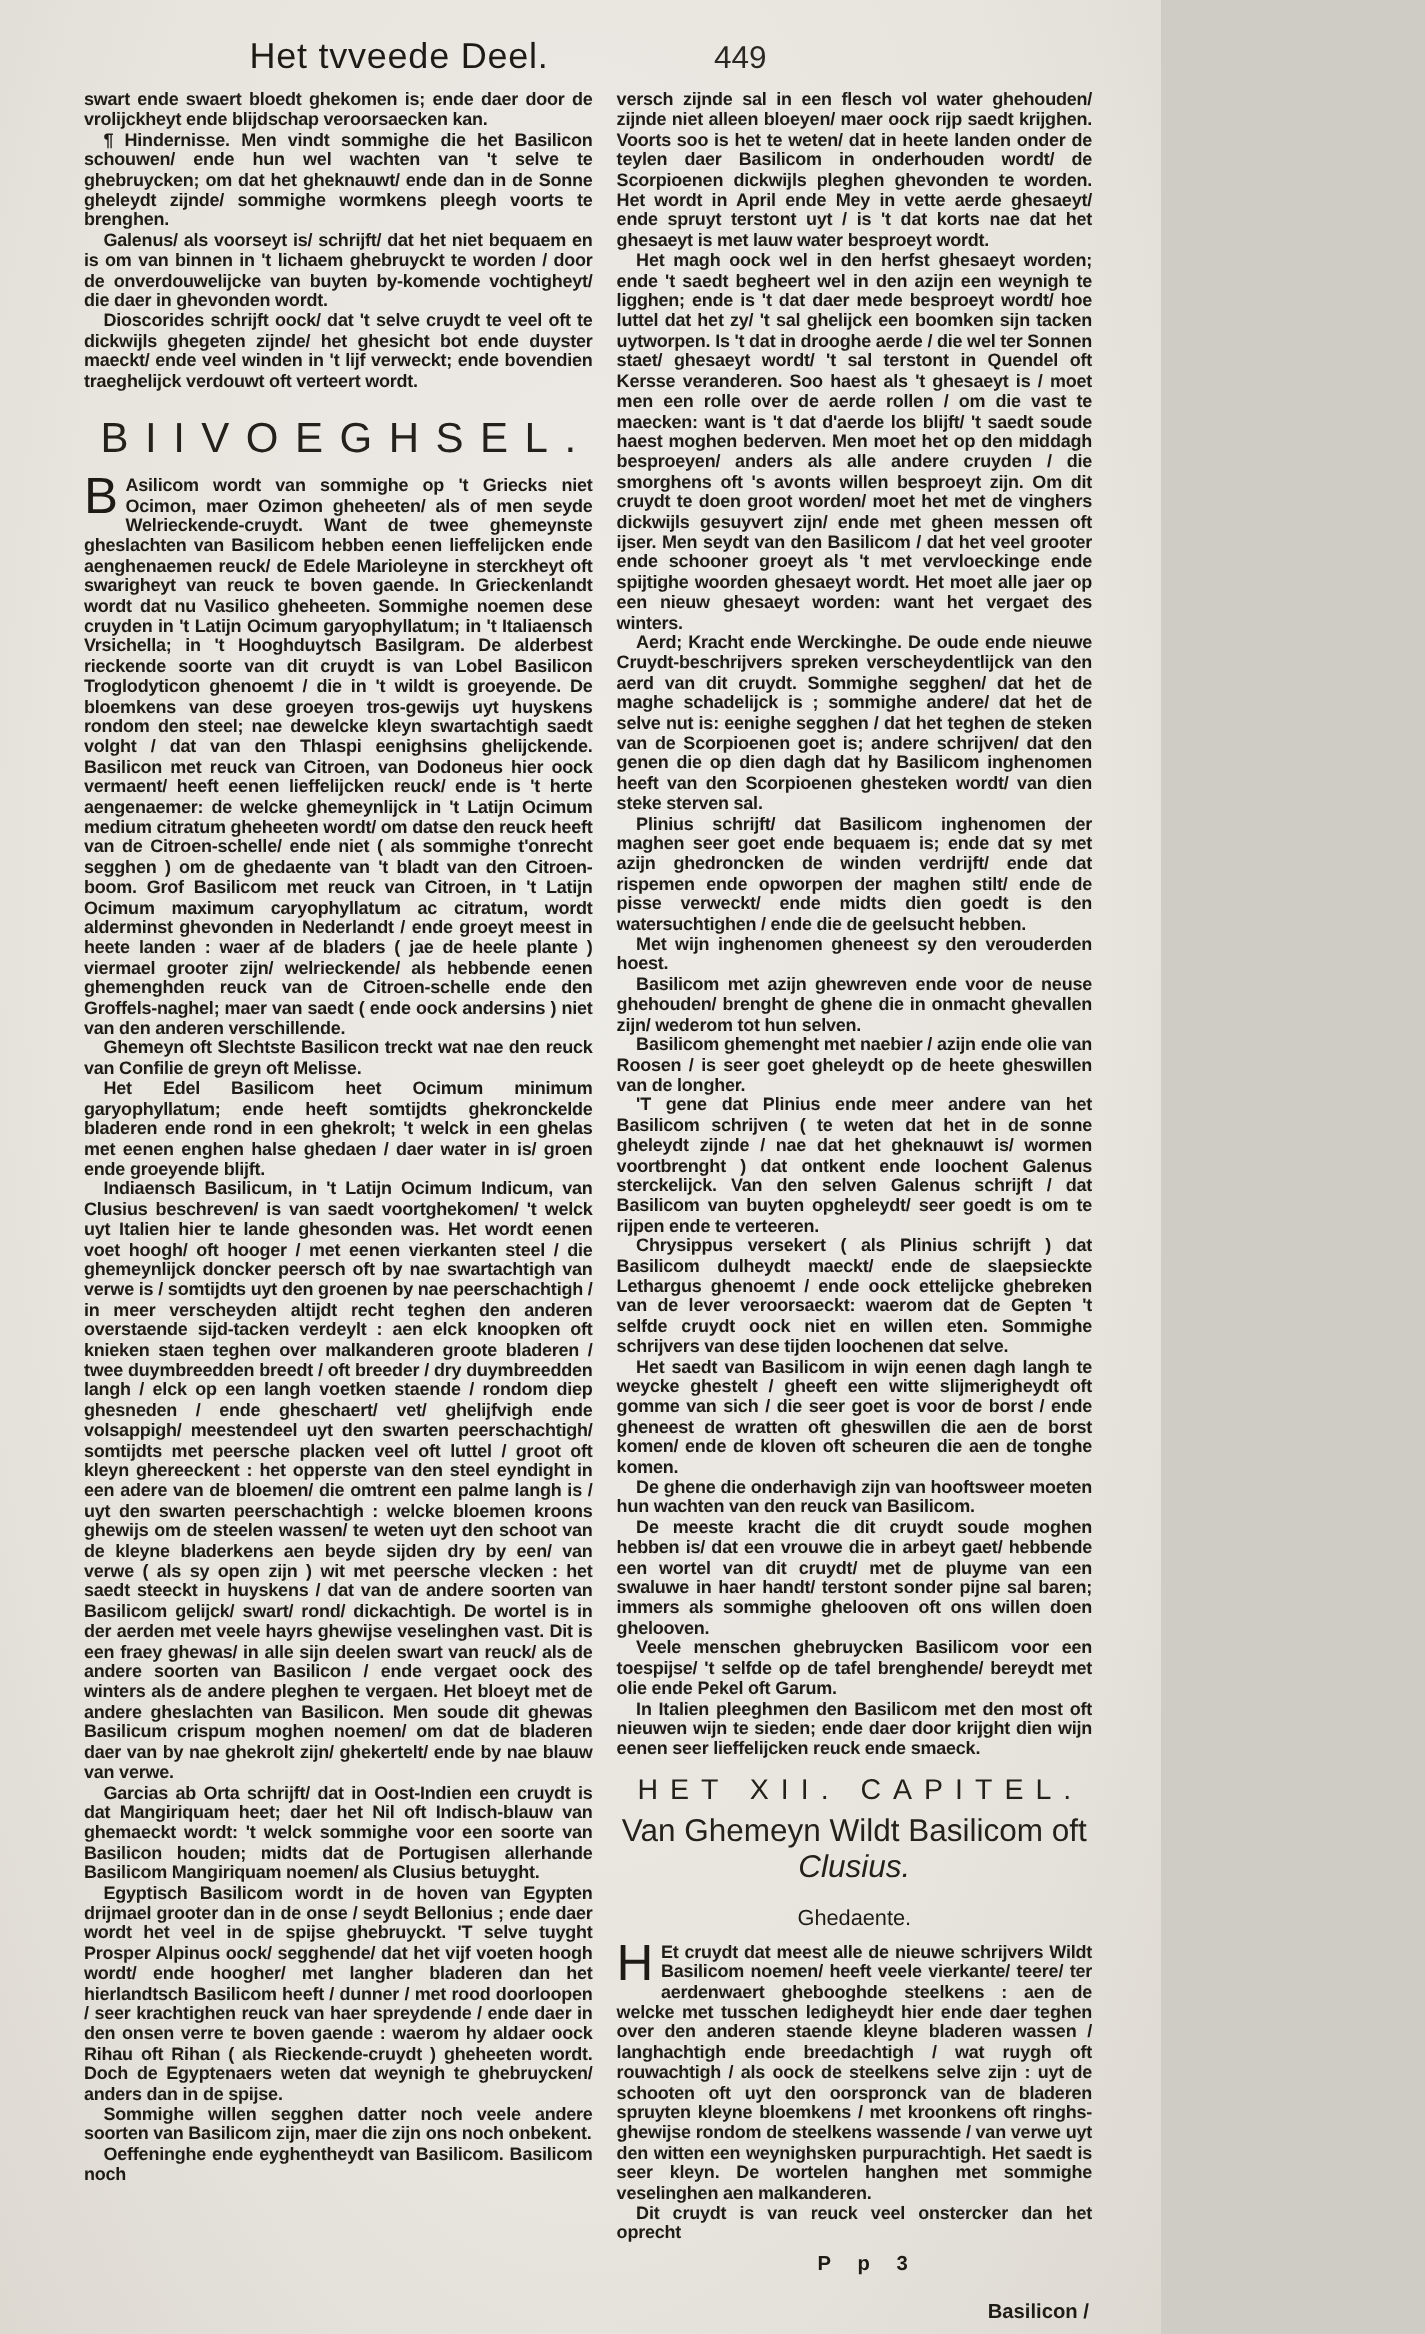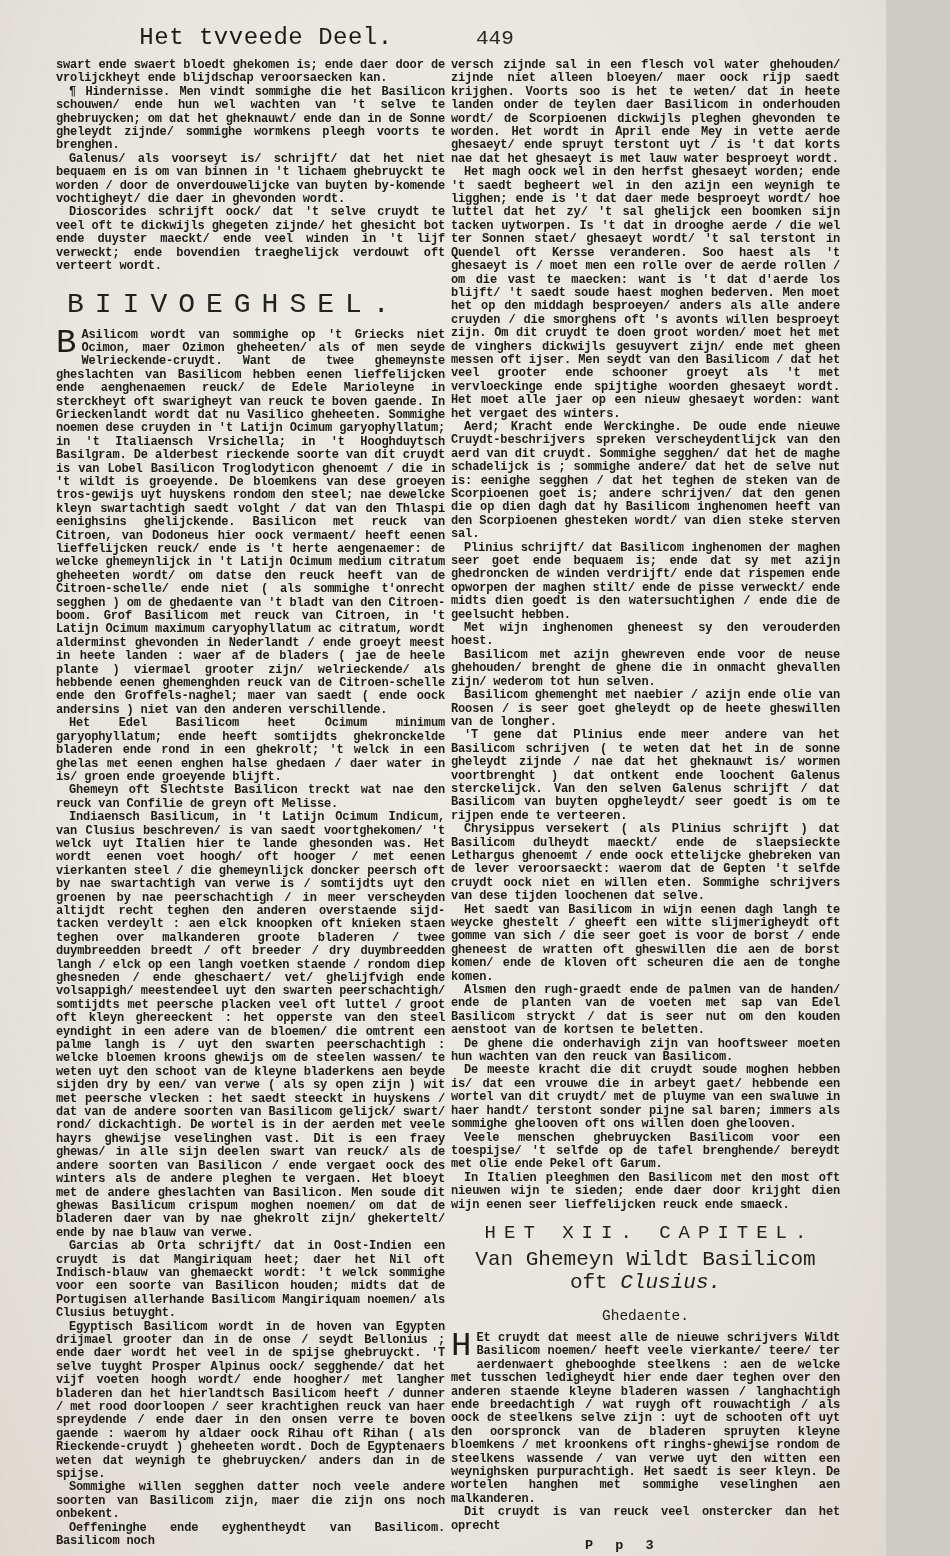--- a/index.html
+++ b/index.html
@@ -1,26 +1,26 @@
 <!DOCTYPE html>
 <html><head>
 <meta charset="utf-8">
 <style>
   html,body{margin:0;padding:0;background:#cfccc5;}
   .page{
-    position:relative;width:886px;height:1556px;overflow:hidden;
+    position:relative;width:774px;height:1556px;overflow:hidden;
     background:radial-gradient(ellipse at 50% 38%, #edebe6 0%, #e8e5df 62%, #ddd9d1 100%);
     color:#1d1b16;
-    font-family:Liberation Mono, monospace;
+    font-family:Liberation Sans, sans-serif;
   }
   .header{display:flex;align-items:baseline;padding:24px 46px 4px 56px;}
   .h-left{width:420px;text-align:center;font-size:24px;letter-spacing:0.5px;}
   .h-right{flex:1;text-align:left;padding-left:6px;font-size:25px;letter-spacing:0.5px;}
   .h-num{width:70px;text-align:left;font-size:21px;color:#2a2822;}
-  .columns{display:flex;gap:6px;padding:4px 46px 0 56px;}
+  .columns{display:flex;gap:16px;padding:4px 46px 0 56px;}
   .col{width:419px;}
   .col p{
     margin:0;
     font-size:12px;line-height:13.4px;font-weight:700;
     text-align:justify;letter-spacing:-0.15px;
     color:#1d1b16;
   }
   .ind{text-indent:13px;}
   .sec-heading{
     margin:15px 0 9px;text-align:left;font-weight:400;
@@ -56,41 +56,40 @@
 
   <div class="columns">
 
     <div class="col">
       <p>swart ende swaert bloedt ghekomen is; ende daer door de vrolijckheyt ende blijdschap veroorsaecken kan.</p>
       <p class="ind">¶ Hindernisse. Men vindt sommighe die het Basilicon schouwen/ ende hun wel wachten van 't selve te ghebruycken; om dat het gheknauwt/ ende dan in de Sonne gheleydt zijnde/ sommighe wormkens pleegh voorts te brenghen.</p>
       <p class="ind">Galenus/ als voorseyt is/ schrijft/ dat het niet bequaem en is om van binnen in 't lichaem ghebruyckt te worden / door de onverdouwelijcke van buyten by-komende vochtigheyt/ die daer in ghevonden wordt.</p>
       <p class="ind">Dioscorides schrijft oock/ dat 't selve cruydt te veel oft te dickwijls ghegeten zijnde/ het ghesicht bot ende duyster maeckt/ ende veel winden in 't lijf verweckt; ende bovendien traeghelijck verdouwt oft verteert wordt.</p>
       <h2 class="sec-heading">BIIVOEGHSEL.</h2>
       <p class="dropcap-para"><span class="dropcap">B</span><span>Asilicom wordt van sommighe op 't Griecks niet Ocimon, maer Ozimon gheheeten/ als of men seyde Welrieckende-cruydt. Want de twee ghemeynste gheslachten van Basilicom hebben eenen lieffelijcken ende aenghenaemen reuck/ de Edele Marioleyne in sterckheyt oft swarigheyt van reuck te boven gaende. In Grieckenlandt wordt dat nu Vasilico gheheeten. Sommighe noemen dese cruyden in 't Latijn Ocimum garyophyllatum; in 't Italiaensch Vrsichella; in 't Hooghduytsch Basilgram. De alderbest rieckende soorte van dit cruydt is van Lobel Basilicon Troglodyticon ghenoemt / die in 't wildt is groeyende. De bloemkens van dese groeyen tros-gewijs uyt huyskens rondom den steel; nae dewelcke kleyn swartachtigh saedt volght / dat van den Thlaspi eenighsins ghelijckende. Basilicon met reuck van Citroen, van Dodoneus hier oock vermaent/ heeft eenen lieffelijcken reuck/ ende is 't herte aengenaemer: de welcke ghemeynlijck in 't Latijn Ocimum medium citratum gheheeten wordt/ om datse den reuck heeft van de Citroen-schelle/ ende niet ( als sommighe t'onrecht segghen ) om de ghedaente van 't bladt van den Citroen-boom. Grof Basilicom met reuck van Citroen, in 't Latijn Ocimum maximum caryophyllatum ac citratum, wordt alderminst ghevonden in Nederlandt / ende groeyt meest in heete landen : waer af de bladers ( jae de heele plante ) viermael grooter zijn/ welrieckende/ als hebbende eenen ghemenghden reuck van de Citroen-schelle ende den Groffels-naghel; maer van saedt ( ende oock andersins ) niet van den anderen verschillende.</span></p>
+      <p class="ind">Ghemeyn oft Slechtste Basilicon treckt wat nae den reuck van Confilie de greyn oft Melisse.</p>
       <p class="ind">Het Edel Basilicom heet Ocimum minimum garyophyllatum; ende heeft somtijdts ghekronckelde bladeren ende rond in een ghekrolt; 't welck in een ghelas met eenen enghen halse ghedaen / daer water in is/ groen ende groeyende blijft.</p>
-      <p class="ind">Ghemeyn oft Slechtste Basilicon treckt wat nae den reuck van Confilie de greyn oft Melisse.</p>
       <p class="ind">Indiaensch Basilicum, in 't Latijn Ocimum Indicum, van Clusius beschreven/ is van saedt voortghekomen/ 't welck uyt Italien hier te lande ghesonden was. Het wordt eenen voet hoogh/ oft hooger / met eenen vierkanten steel / die ghemeynlijck doncker peersch oft by nae swartachtigh van verwe is / somtijdts uyt den groenen by nae peerschachtigh / in meer verscheyden altijdt recht teghen den anderen overstaende sijd-tacken verdeylt : aen elck knoopken oft knieken staen teghen over malkanderen groote bladeren / twee duymbreedden breedt / oft breeder / dry duymbreedden langh / elck op een langh voetken staende / rondom diep ghesneden / ende gheschaert/ vet/ ghelijfvigh ende volsappigh/ meestendeel uyt den swarten peerschachtigh/ somtijdts met peersche placken veel oft luttel / groot oft kleyn ghereeckent : het opperste van den steel eyndight in een adere van de bloemen/ die omtrent een palme langh is / uyt den swarten peerschachtigh : welcke bloemen kroons ghewijs om de steelen wassen/ te weten uyt den schoot van de kleyne bladerkens aen beyde sijden dry by een/ van verwe ( als sy open zijn ) wit met peersche vlecken : het saedt steeckt in huyskens / dat van de andere soorten van Basilicom gelijck/ swart/ rond/ dickachtigh. De wortel is in der aerden met veele hayrs ghewijse veselinghen vast. Dit is een fraey ghewas/ in alle sijn deelen swart van reuck/ als de andere soorten van Basilicon / ende vergaet oock des winters als de andere pleghen te vergaen. Het bloeyt met de andere gheslachten van Basilicon. Men soude dit ghewas Basilicum crispum moghen noemen/ om dat de bladeren daer van by nae ghekrolt zijn/ ghekertelt/ ende by nae blauw van verwe.</p>
       <p class="ind">Garcias ab Orta schrijft/ dat in Oost-Indien een cruydt is dat Mangiriquam heet; daer het Nil oft Indisch-blauw van ghemaeckt wordt: 't welck sommighe voor een soorte van Basilicon houden; midts dat de Portugisen allerhande Basilicom Mangiriquam noemen/ als Clusius betuyght.</p>
       <p class="ind">Egyptisch Basilicom wordt in de hoven van Egypten drijmael grooter dan in de onse / seydt Bellonius ; ende daer wordt het veel in de spijse ghebruyckt. 'T selve tuyght Prosper Alpinus oock/ segghende/ dat het vijf voeten hoogh wordt/ ende hoogher/ met langher bladeren dan het hierlandtsch Basilicom heeft / dunner / met rood doorloopen / seer krachtighen reuck van haer spreydende / ende daer in den onsen verre te boven gaende : waerom hy aldaer oock Rihau oft Rihan ( als Rieckende-cruydt ) gheheeten wordt. Doch de Egyptenaers weten dat weynigh te ghebruycken/ anders dan in de spijse.</p>
       <p class="ind">Sommighe willen segghen datter noch veele andere soorten van Basilicom zijn, maer die zijn ons noch onbekent.</p>
       <p class="ind">Oeffeninghe ende eyghentheydt van Basilicom. Basilicom noch</p>
     </div>
 
     <div class="col">
       <p>versch zijnde sal in een flesch vol water ghehouden/ zijnde niet alleen bloeyen/ maer oock rijp saedt krijghen. Voorts soo is het te weten/ dat in heete landen onder de teylen daer Basilicom in onderhouden wordt/ de Scorpioenen dickwijls pleghen ghevonden te worden. Het wordt in April ende Mey in vette aerde ghesaeyt/ ende spruyt terstont uyt / is 't dat korts nae dat het ghesaeyt is met lauw water besproeyt wordt.</p>
       <p class="ind">Het magh oock wel in den herfst ghesaeyt worden; ende 't saedt begheert wel in den azijn een weynigh te ligghen; ende is 't dat daer mede besproeyt wordt/ hoe luttel dat het zy/ 't sal ghelijck een boomken sijn tacken uytworpen. Is 't dat in drooghe aerde / die wel ter Sonnen staet/ ghesaeyt wordt/ 't sal terstont in Quendel oft Kersse veranderen. Soo haest als 't ghesaeyt is / moet men een rolle over de aerde rollen / om die vast te maecken: want is 't dat d'aerde los blijft/ 't saedt soude haest moghen bederven. Men moet het op den middagh besproeyen/ anders als alle andere cruyden / die smorghens oft 's avonts willen besproeyt zijn. Om dit cruydt te doen groot worden/ moet het met de vinghers dickwijls gesuyvert zijn/ ende met gheen messen oft ijser. Men seydt van den Basilicom / dat het veel grooter ende schooner groeyt als 't met vervloeckinge ende spijtighe woorden ghesaeyt wordt. Het moet alle jaer op een nieuw ghesaeyt worden: want het vergaet des winters.</p>
       <p class="ind">Aerd; Kracht ende Werckinghe. De oude ende nieuwe Cruydt-beschrijvers spreken verscheydentlijck van den aerd van dit cruydt. Sommighe segghen/ dat het de maghe schadelijck is ; sommighe andere/ dat het de selve nut is: eenighe segghen / dat het teghen de steken van de Scorpioenen goet is; andere schrijven/ dat den genen die op dien dagh dat hy Basilicom inghenomen heeft van den Scorpioenen ghesteken wordt/ van dien steke sterven sal.</p>
       <p class="ind">Plinius schrijft/ dat Basilicom inghenomen der maghen seer goet ende bequaem is; ende dat sy met azijn ghedroncken de winden verdrijft/ ende dat rispemen ende opworpen der maghen stilt/ ende de pisse verweckt/ ende midts dien goedt is den watersuchtighen / ende die de geelsucht hebben.</p>
       <p class="ind">Met wijn inghenomen gheneest sy den verouderden hoest.</p>
       <p class="ind">Basilicom met azijn ghewreven ende voor de neuse ghehouden/ brenght de ghene die in onmacht ghevallen zijn/ wederom tot hun selven.</p>
       <p class="ind">Basilicom ghemenght met naebier / azijn ende olie van Roosen / is seer goet gheleydt op de heete gheswillen van de longher.</p>
       <p class="ind">'T gene dat Plinius ende meer andere van het Basilicom schrijven ( te weten dat het in de sonne gheleydt zijnde / nae dat het gheknauwt is/ wormen voortbrenght ) dat ontkent ende loochent Galenus sterckelijck. Van den selven Galenus schrijft / dat Basilicom van buyten opgheleydt/ seer goedt is om te rijpen ende te verteeren.</p>
       <p class="ind">Chrysippus versekert ( als Plinius schrijft ) dat Basilicom dulheydt maeckt/ ende de slaepsieckte Lethargus ghenoemt / ende oock ettelijcke ghebreken van de lever veroorsaeckt: waerom dat de Gepten 't selfde cruydt oock niet en willen eten. Sommighe schrijvers van dese tijden loochenen dat selve.</p>
       <p class="ind">Het saedt van Basilicom in wijn eenen dagh langh te weycke ghestelt / gheeft een witte slijmerigheydt oft gomme van sich / die seer goet is voor de borst / ende gheneest de wratten oft gheswillen die aen de borst komen/ ende de kloven oft scheuren die aen de tonghe komen.</p>
-      <p class="ind">Alsmen den rugh-graedt ende de palmen van de handen/ ende de planten van de voeten met sap van Edel Basilicom stryckt / dat is seer nut om den kouden aenstoot van de kortsen te beletten.</p>
       <p class="ind">De ghene die onderhavigh zijn van hooftsweer moeten hun wachten van den reuck van Basilicom.</p>
       <p class="ind">De meeste kracht die dit cruydt soude moghen hebben is/ dat een vrouwe die in arbeyt gaet/ hebbende een wortel van dit cruydt/ met de pluyme van een swaluwe in haer handt/ terstont sonder pijne sal baren; immers als sommighe ghelooven oft ons willen doen ghelooven.</p>
       <p class="ind">Veele menschen ghebruycken Basilicom voor een toespijse/ 't selfde op de tafel brenghende/ bereydt met olie ende Pekel oft Garum.</p>
       <p class="ind">In Italien pleeghmen den Basilicom met den most oft nieuwen wijn te sieden; ende daer door krijght dien wijn eenen seer lieffelijcken reuck ende smaeck.</p>
       <h2 class="chapter-heading">HET XII. CAPITEL.</h2>
       <h3 class="chapter-subtitle"><span>Van Ghemeyn Wildt Basilicom oft</span> <em>Clusius.</em></h3>
       <h4 class="sub-heading">Ghedaente.</h4>
       <p class="dropcap-para"><span class="dropcap">H</span><span>Et cruydt dat meest alle de nieuwe schrijvers Wildt Basilicom noemen/ heeft veele vierkante/ teere/ ter aerdenwaert ghebooghde steelkens : aen de welcke met tusschen ledigheydt hier ende daer teghen over den anderen staende kleyne bladeren wassen / langhachtigh ende breedachtigh / wat ruygh oft rouwachtigh / als oock de steelkens selve zijn : uyt de schooten oft uyt den oorspronck van de bladeren spruyten kleyne bloemkens / met kroonkens oft ringhs-ghewijse rondom de steelkens wassende / van verwe uyt den witten een weynighsken purpurachtigh. Het saedt is seer kleyn. De wortelen hanghen met sommighe veselinghen aen malkanderen.</span></p>
       <p class="ind">Dit cruydt is van reuck veel onstercker dan het oprecht</p>
       <div class="sig-row">

